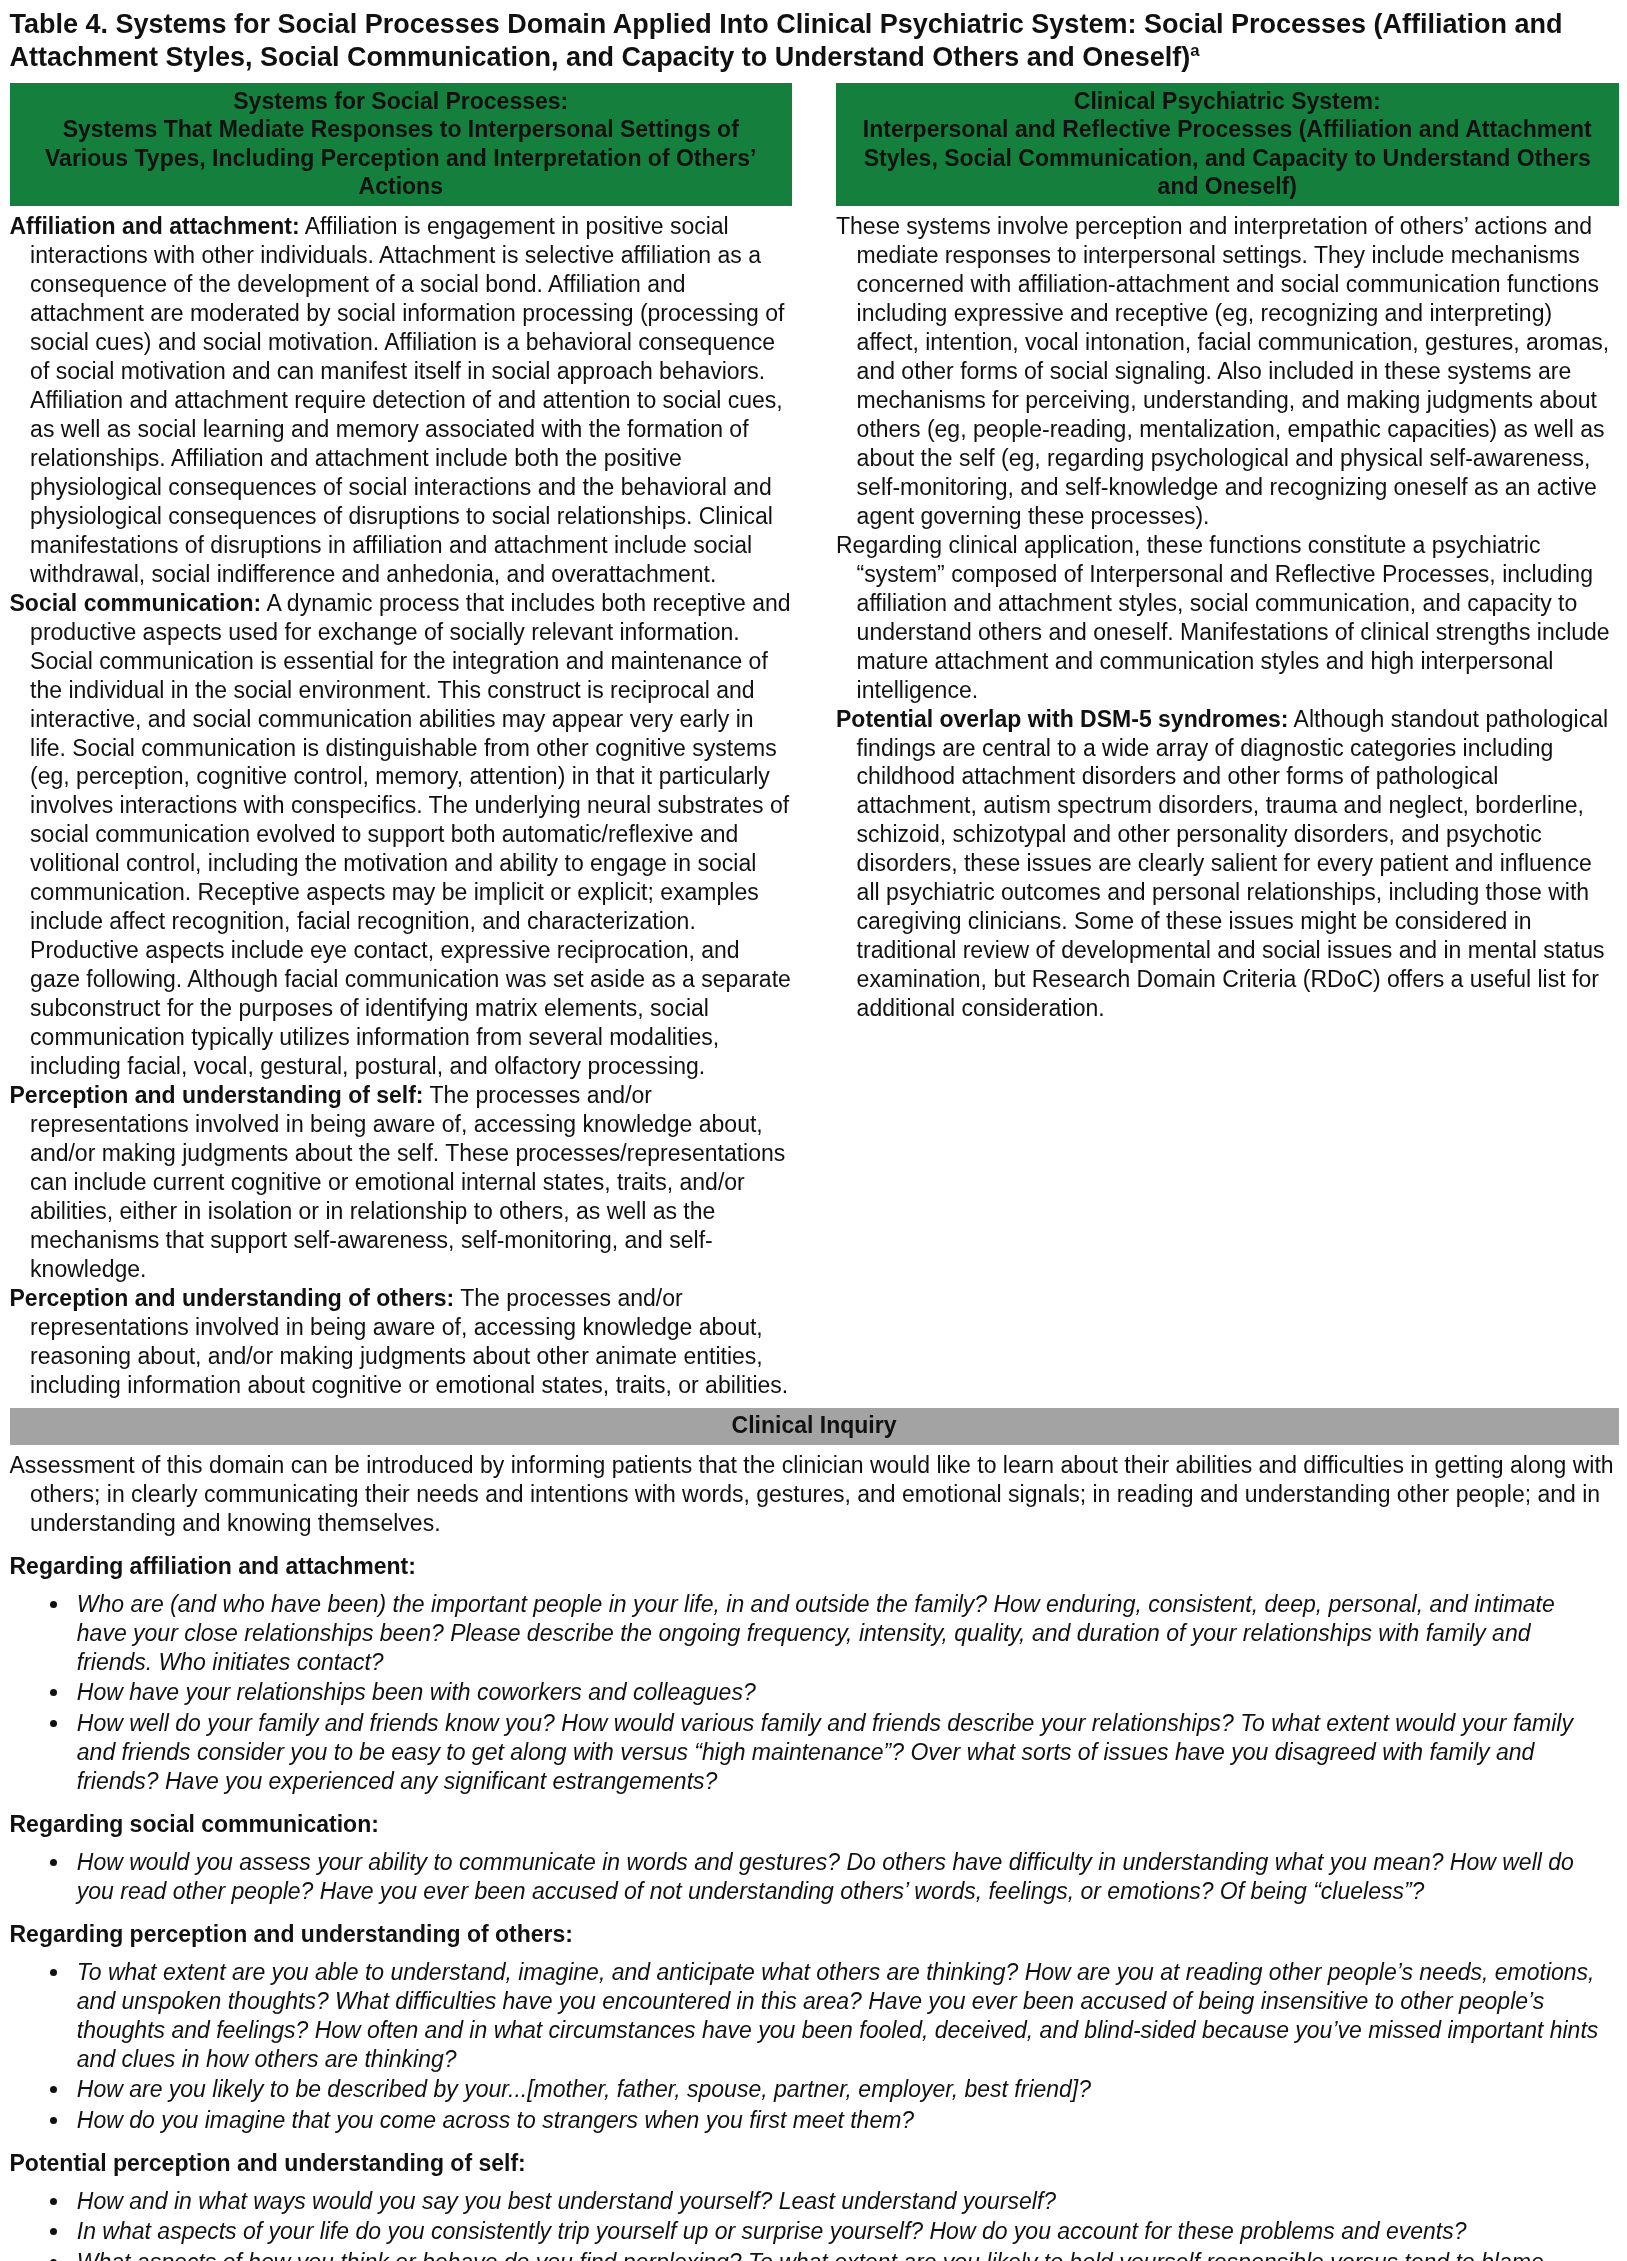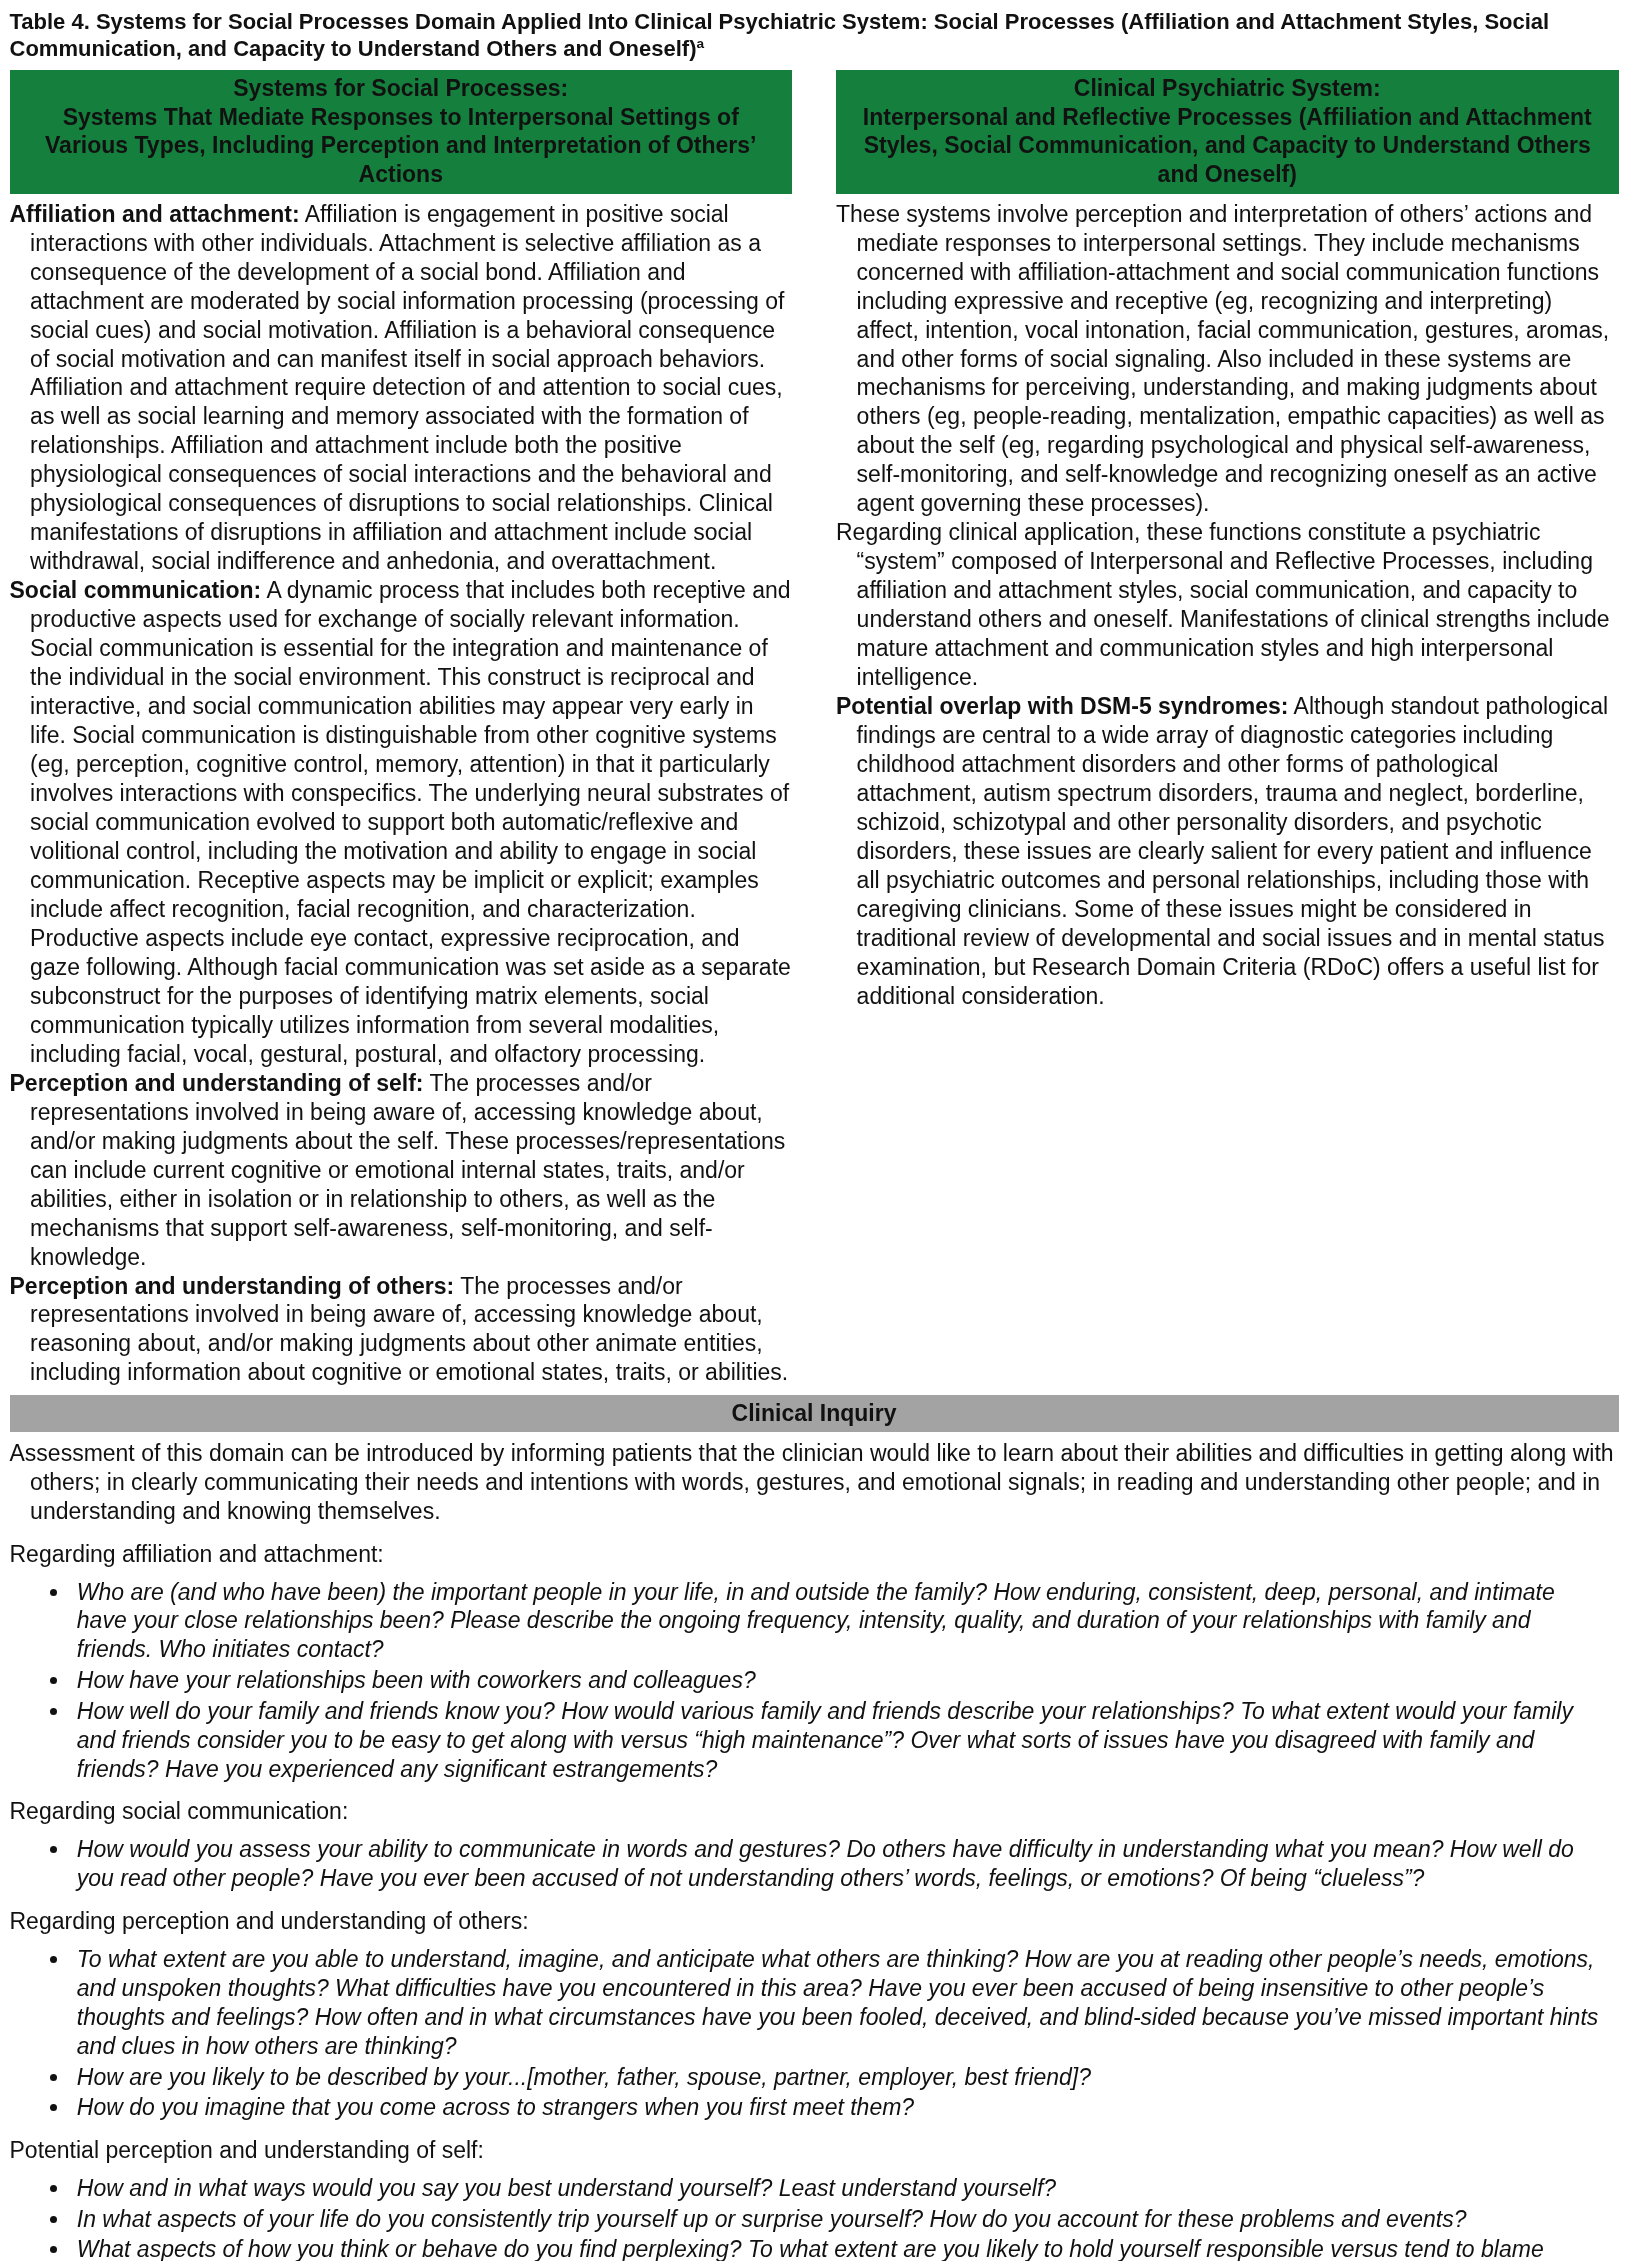--- a/index.html
+++ b/index.html
@@ -15,21 +15,21 @@
     font-size: 23px;
     line-height: 1.26;
     -webkit-font-smoothing: antialiased;
   }
   .page {
     padding: 6.3px 9.5px 8px 9.5px;
     box-sizing: border-box;
   }
   .title {
     font-weight: bold;
-    font-size: 22px;
+    font-size: 27px;
     line-height: 1.24;
     margin: 1.6px 0 8px 0;
   }
   sup {
     font-size: 62%;
     vertical-align: super;
     line-height: 0;
   }
   .columns {
     display: flex;
@@ -65,21 +65,21 @@
     font-weight: bold;
     padding: 3.2px 0 4.8px 0;
     margin: 8px 0 6.3px 0;
   }
   .ci-intro {
     margin: 0 0 3.2px 0;
     padding-left: 20.6px;
     text-indent: -20.6px;
   }
   .ci-heading {
-    font-weight: normal;
+    font-weight: bold;
     margin-top: 14px;
   }
   ul.bullets {
     margin: 9px;
     padding-left: 52px;
     list-style: disc outside;
     font-style: italic;
   }
   ul.bullets li {
     padding-left: 6.3px;

